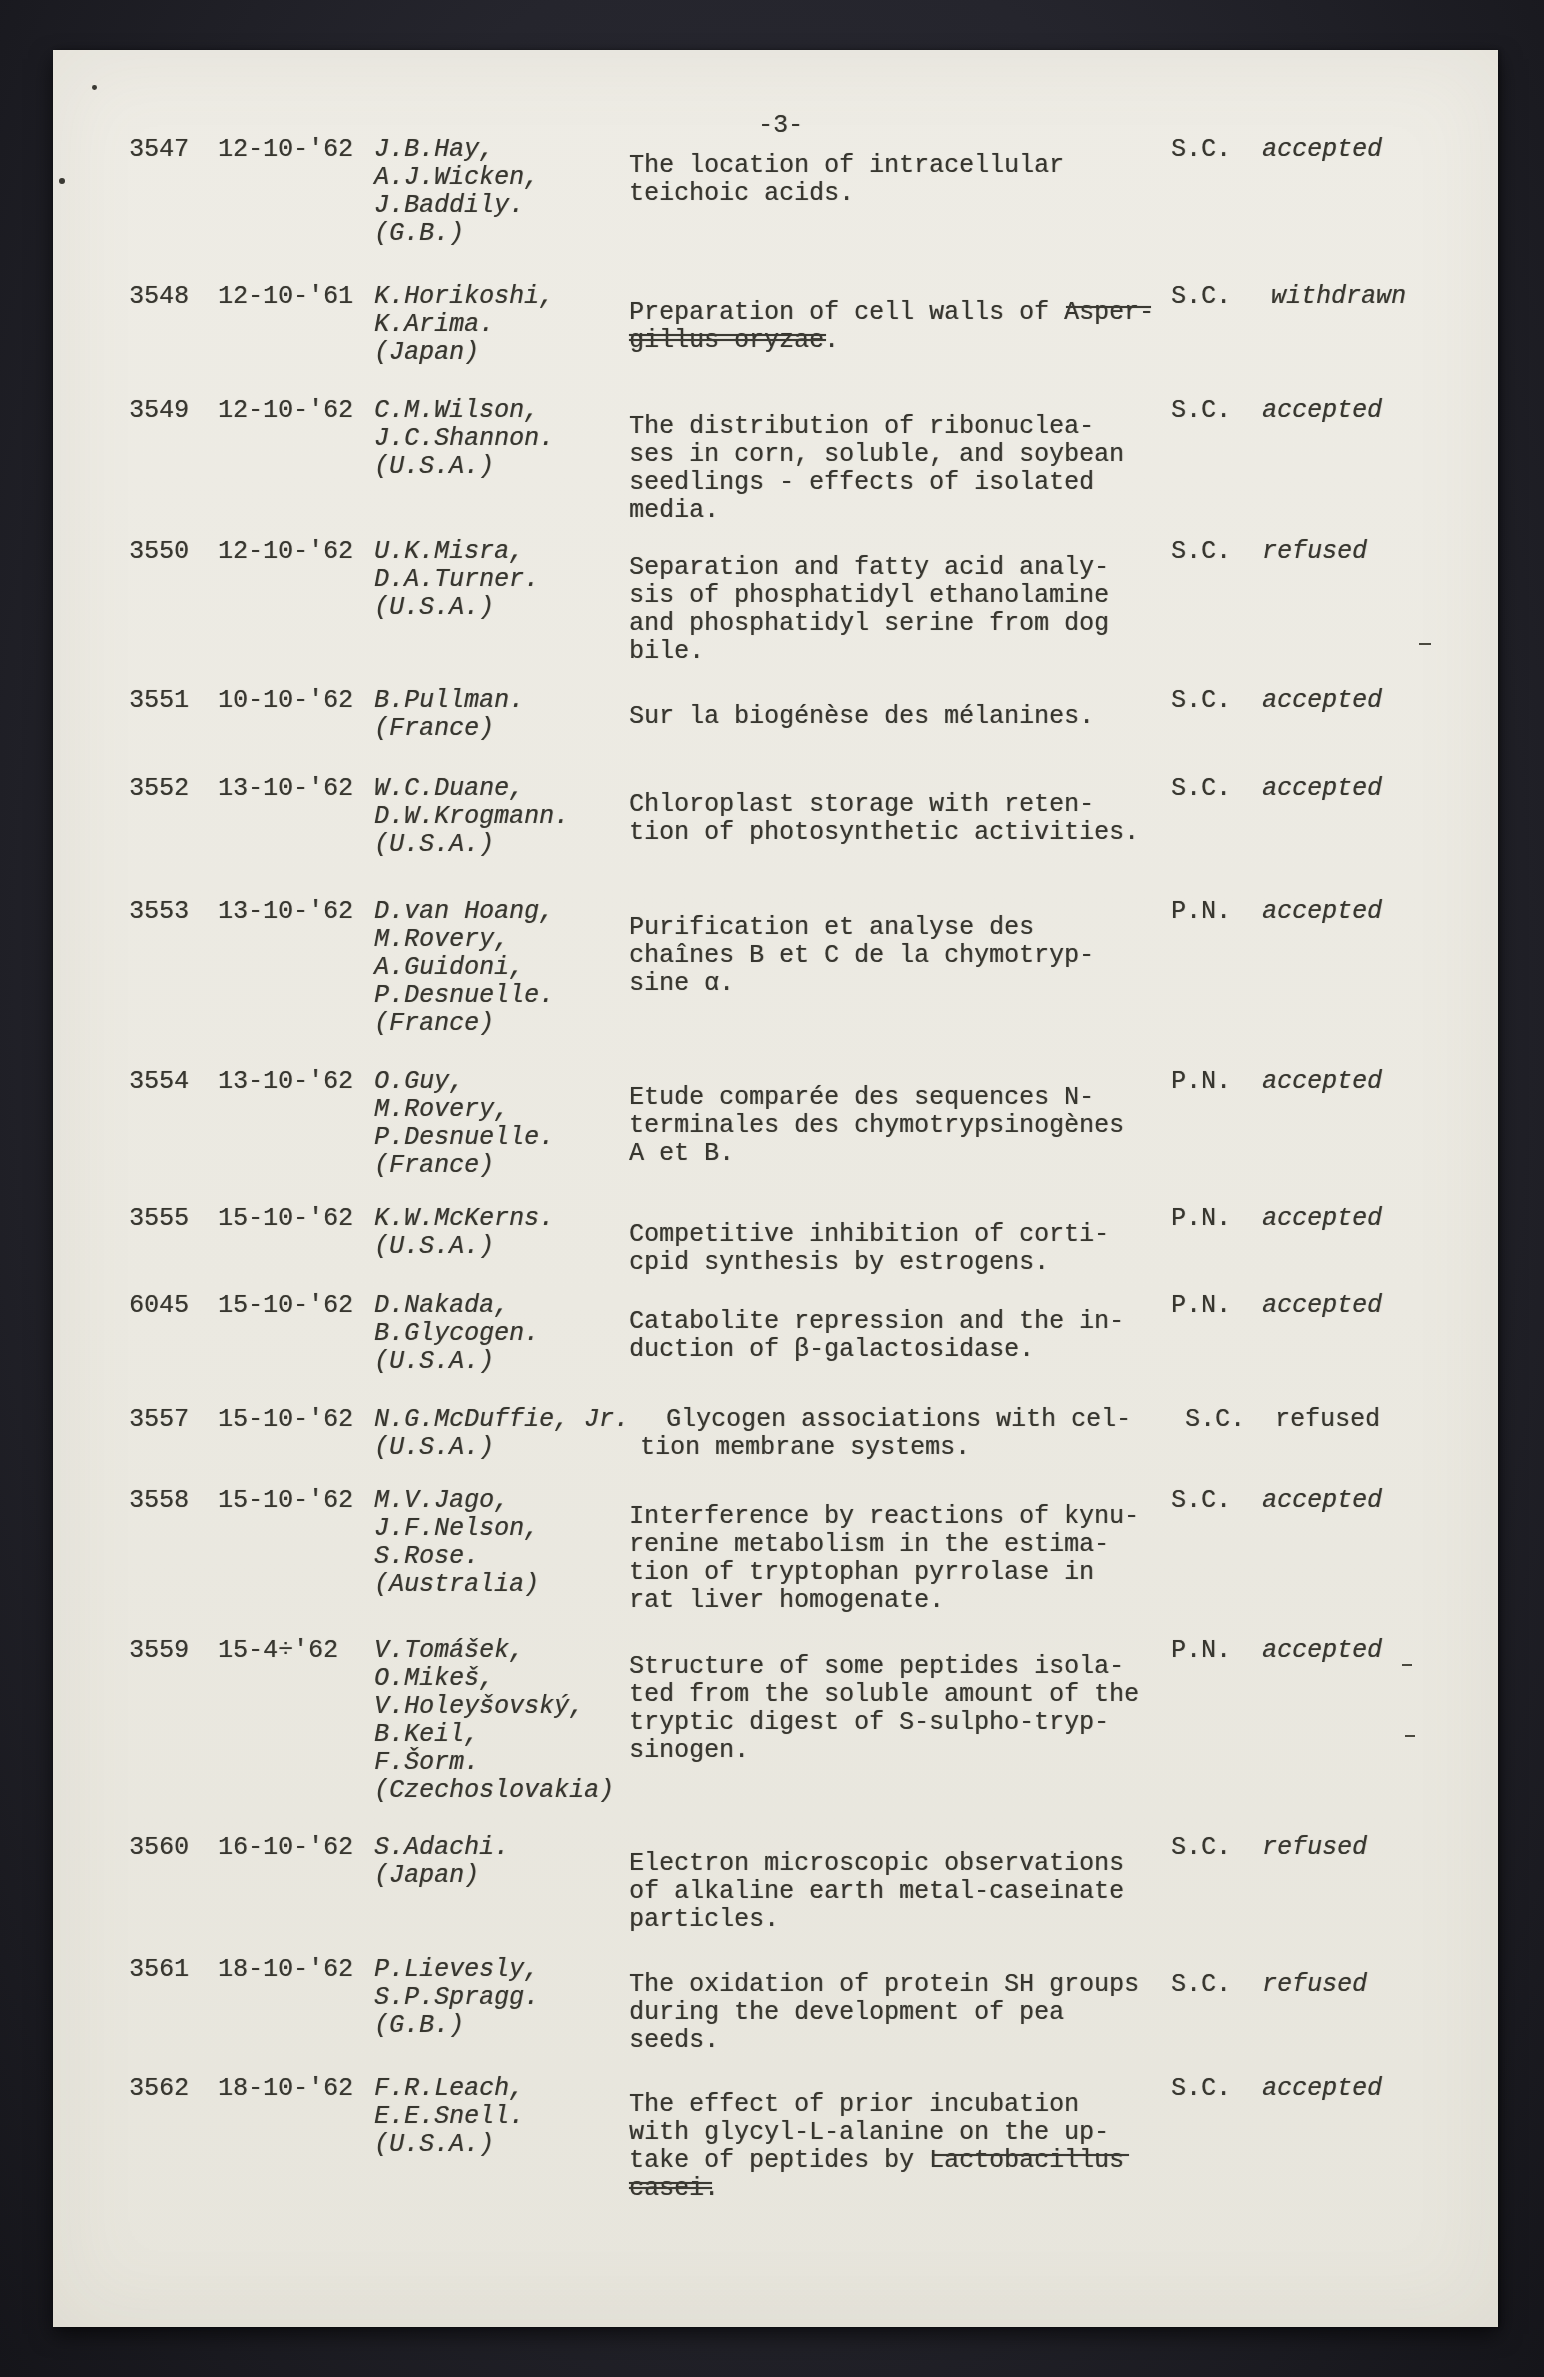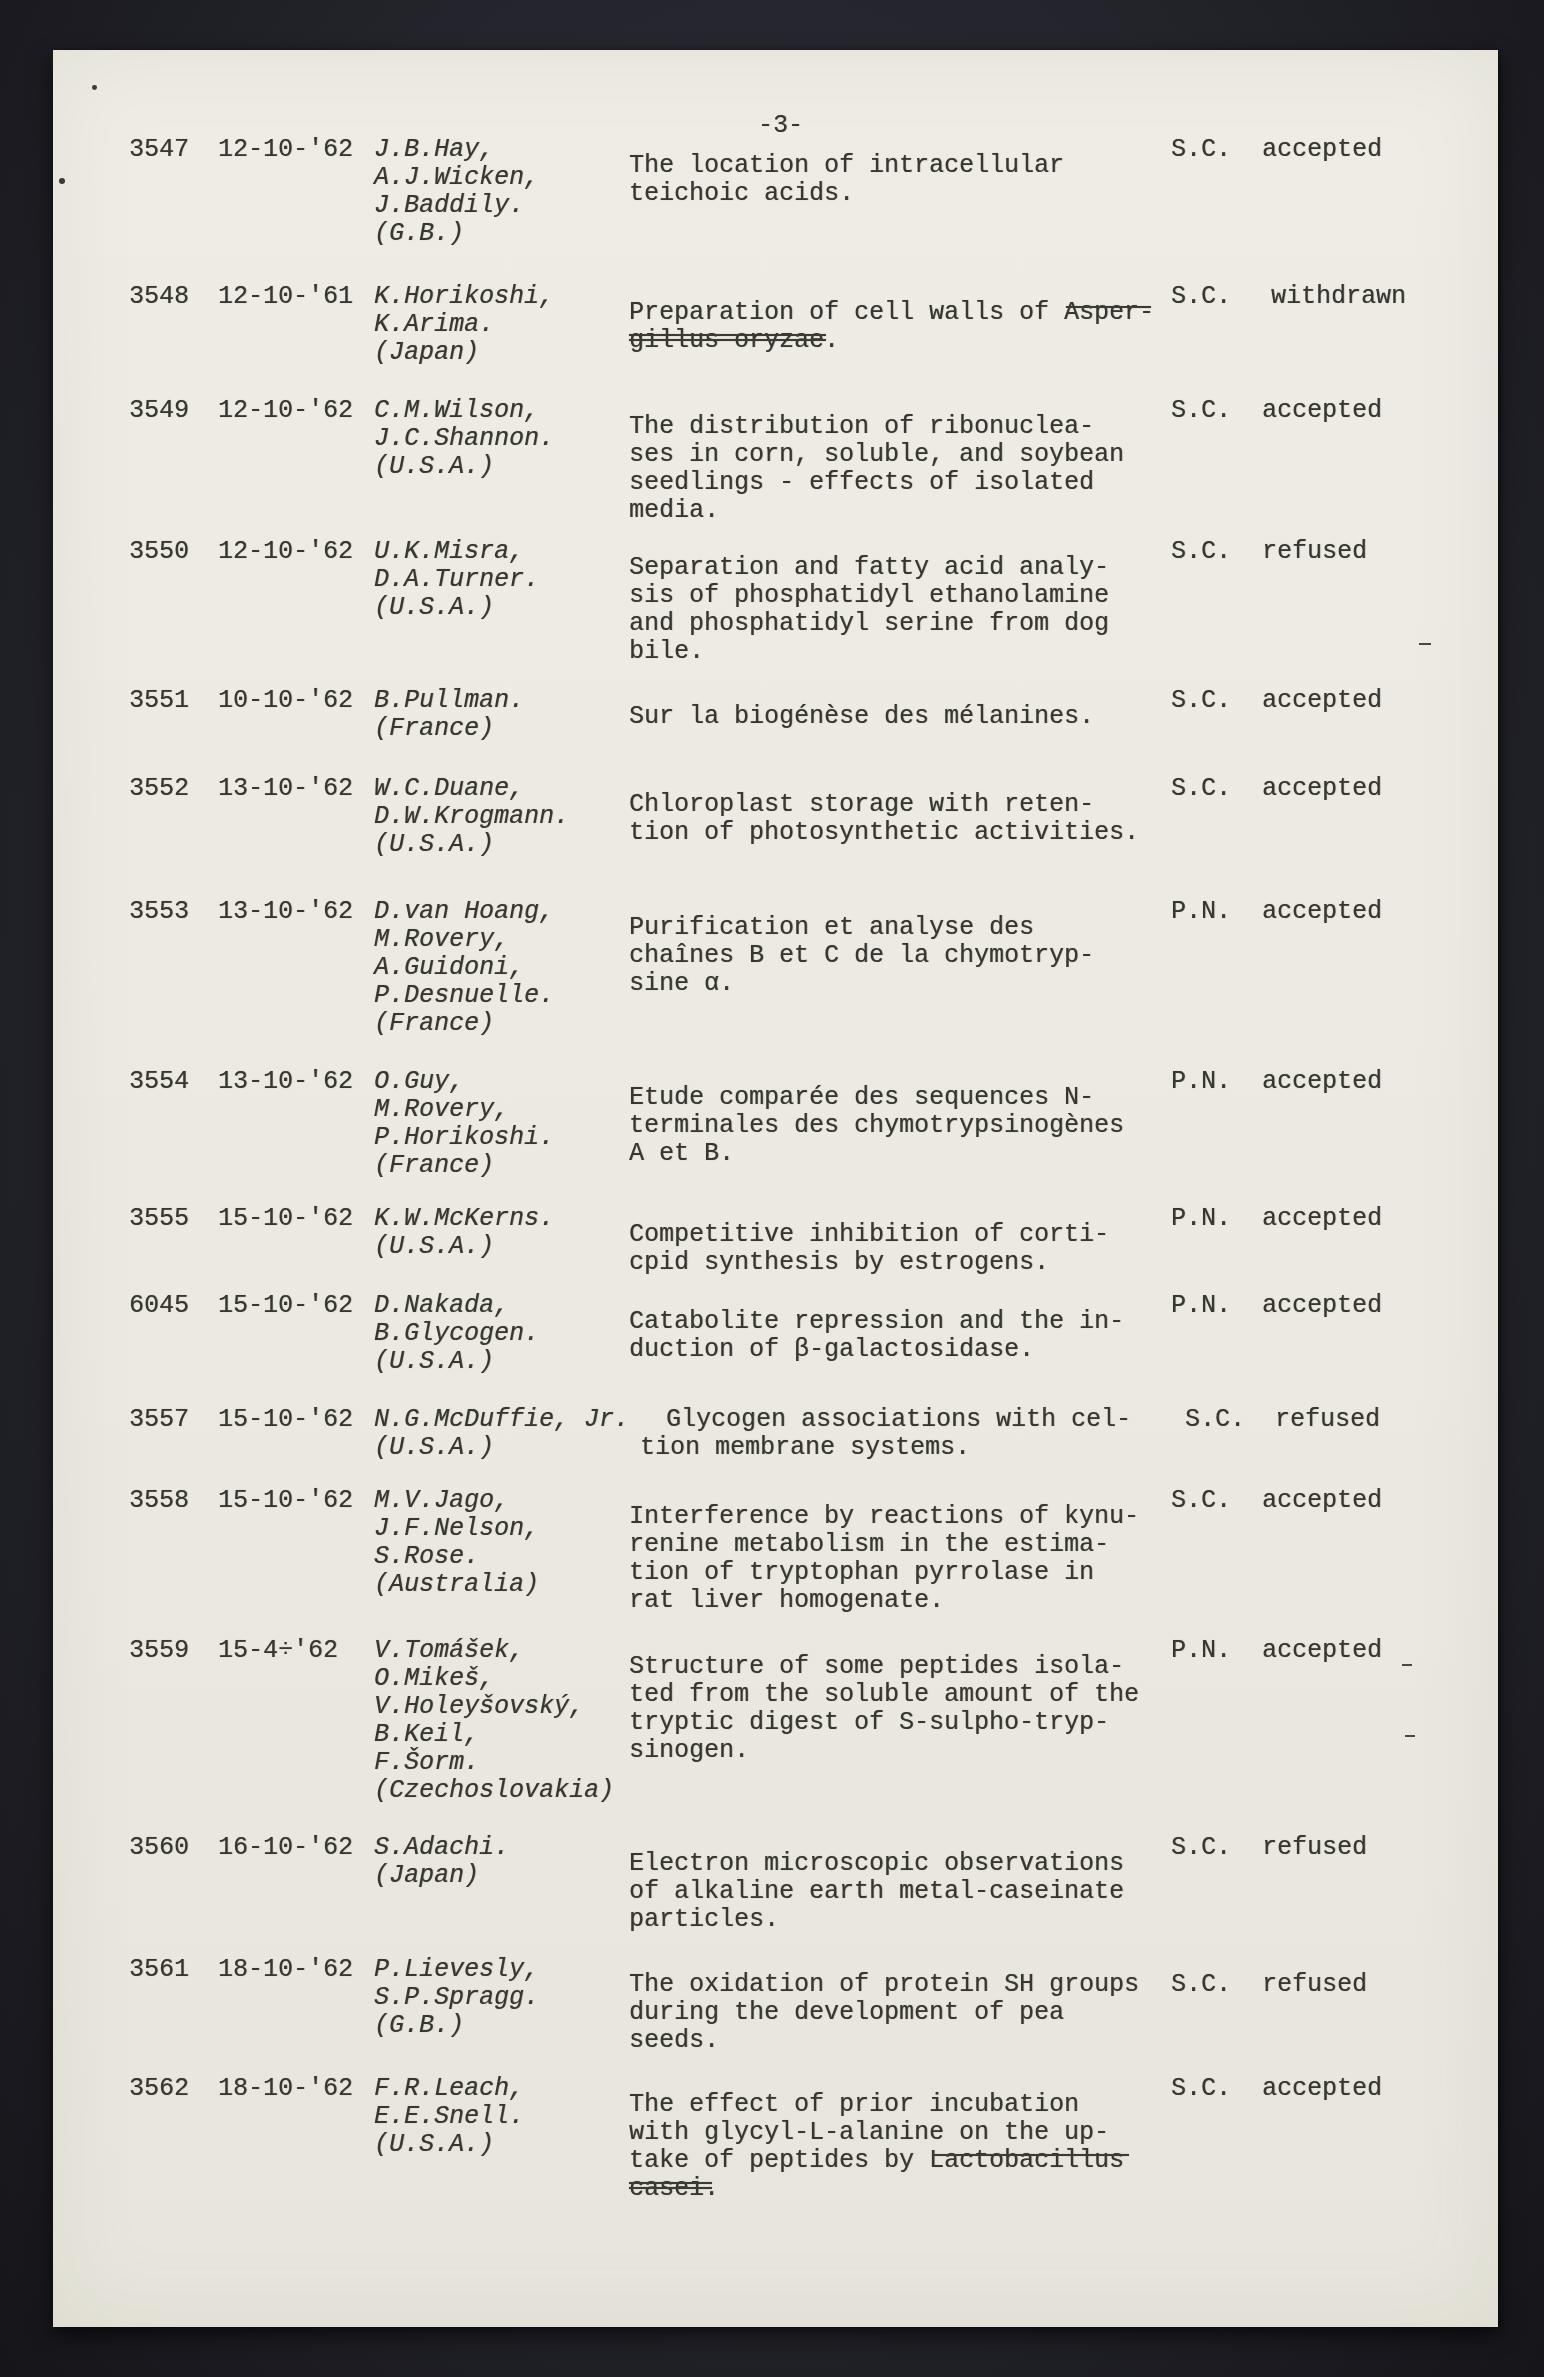--- a/index.html
+++ b/index.html
@@ -25,21 +25,21 @@
     white-space:pre-line;
     text-shadow:0.4px 0.4px 0.7px rgba(45,44,38,0.55);
     letter-spacing:0px;
   }
   .entry{position:absolute;left:0;width:1445px;height:0;}
   .col-id{left:76px;top:0;}
   .col-date{left:165px;top:0;}
   .col-authors{left:321px;top:0;font-style:italic;}
   .col-title{left:576px;top:16px;max-width:541px;}
   .col-code{left:1118px;top:0;}
-  .col-status{left:1209px;top:0;}
+  .col-status{left:1209px;top:0;font-style:italic;}
   .page-number{
     position:absolute;left:705px;top:62px;
     font-size:25px;line-height:28px;color:#37362f;
     text-shadow:0.4px 0.4px 0.7px rgba(45,44,38,0.55);
   }
   .underline{
     position:absolute;height:1.9px;background:#3b3a33;
     box-shadow:0 0 1px rgba(45,44,38,0.6);
   }
   .speck{position:absolute;background:#3a3933;border-radius:50%;}
@@ -144,21 +144,21 @@
 sine α.</span>
       <span class="cell col-code">P.N.</span>
       <span class="cell col-status">accepted</span>
     </div>
 
     <div class="entry" style="top:1018px">
       <span class="cell col-id">3554</span>
       <span class="cell col-date">13-10-'62</span>
       <span class="cell col-authors">O.Guy,
 M.Rovery,
-P.Horikoshi.
+P.Desnuelle.
 (France)</span>
       <span class="cell col-title">Etude comparée des sequences N-
 terminales des chymotrypsinogènes
 A et B.</span>
       <span class="cell col-code">P.N.</span>
       <span class="cell col-status">accepted</span>
     </div>
 
     <div class="entry" style="top:1155px">
       <span class="cell col-id">3555</span>

